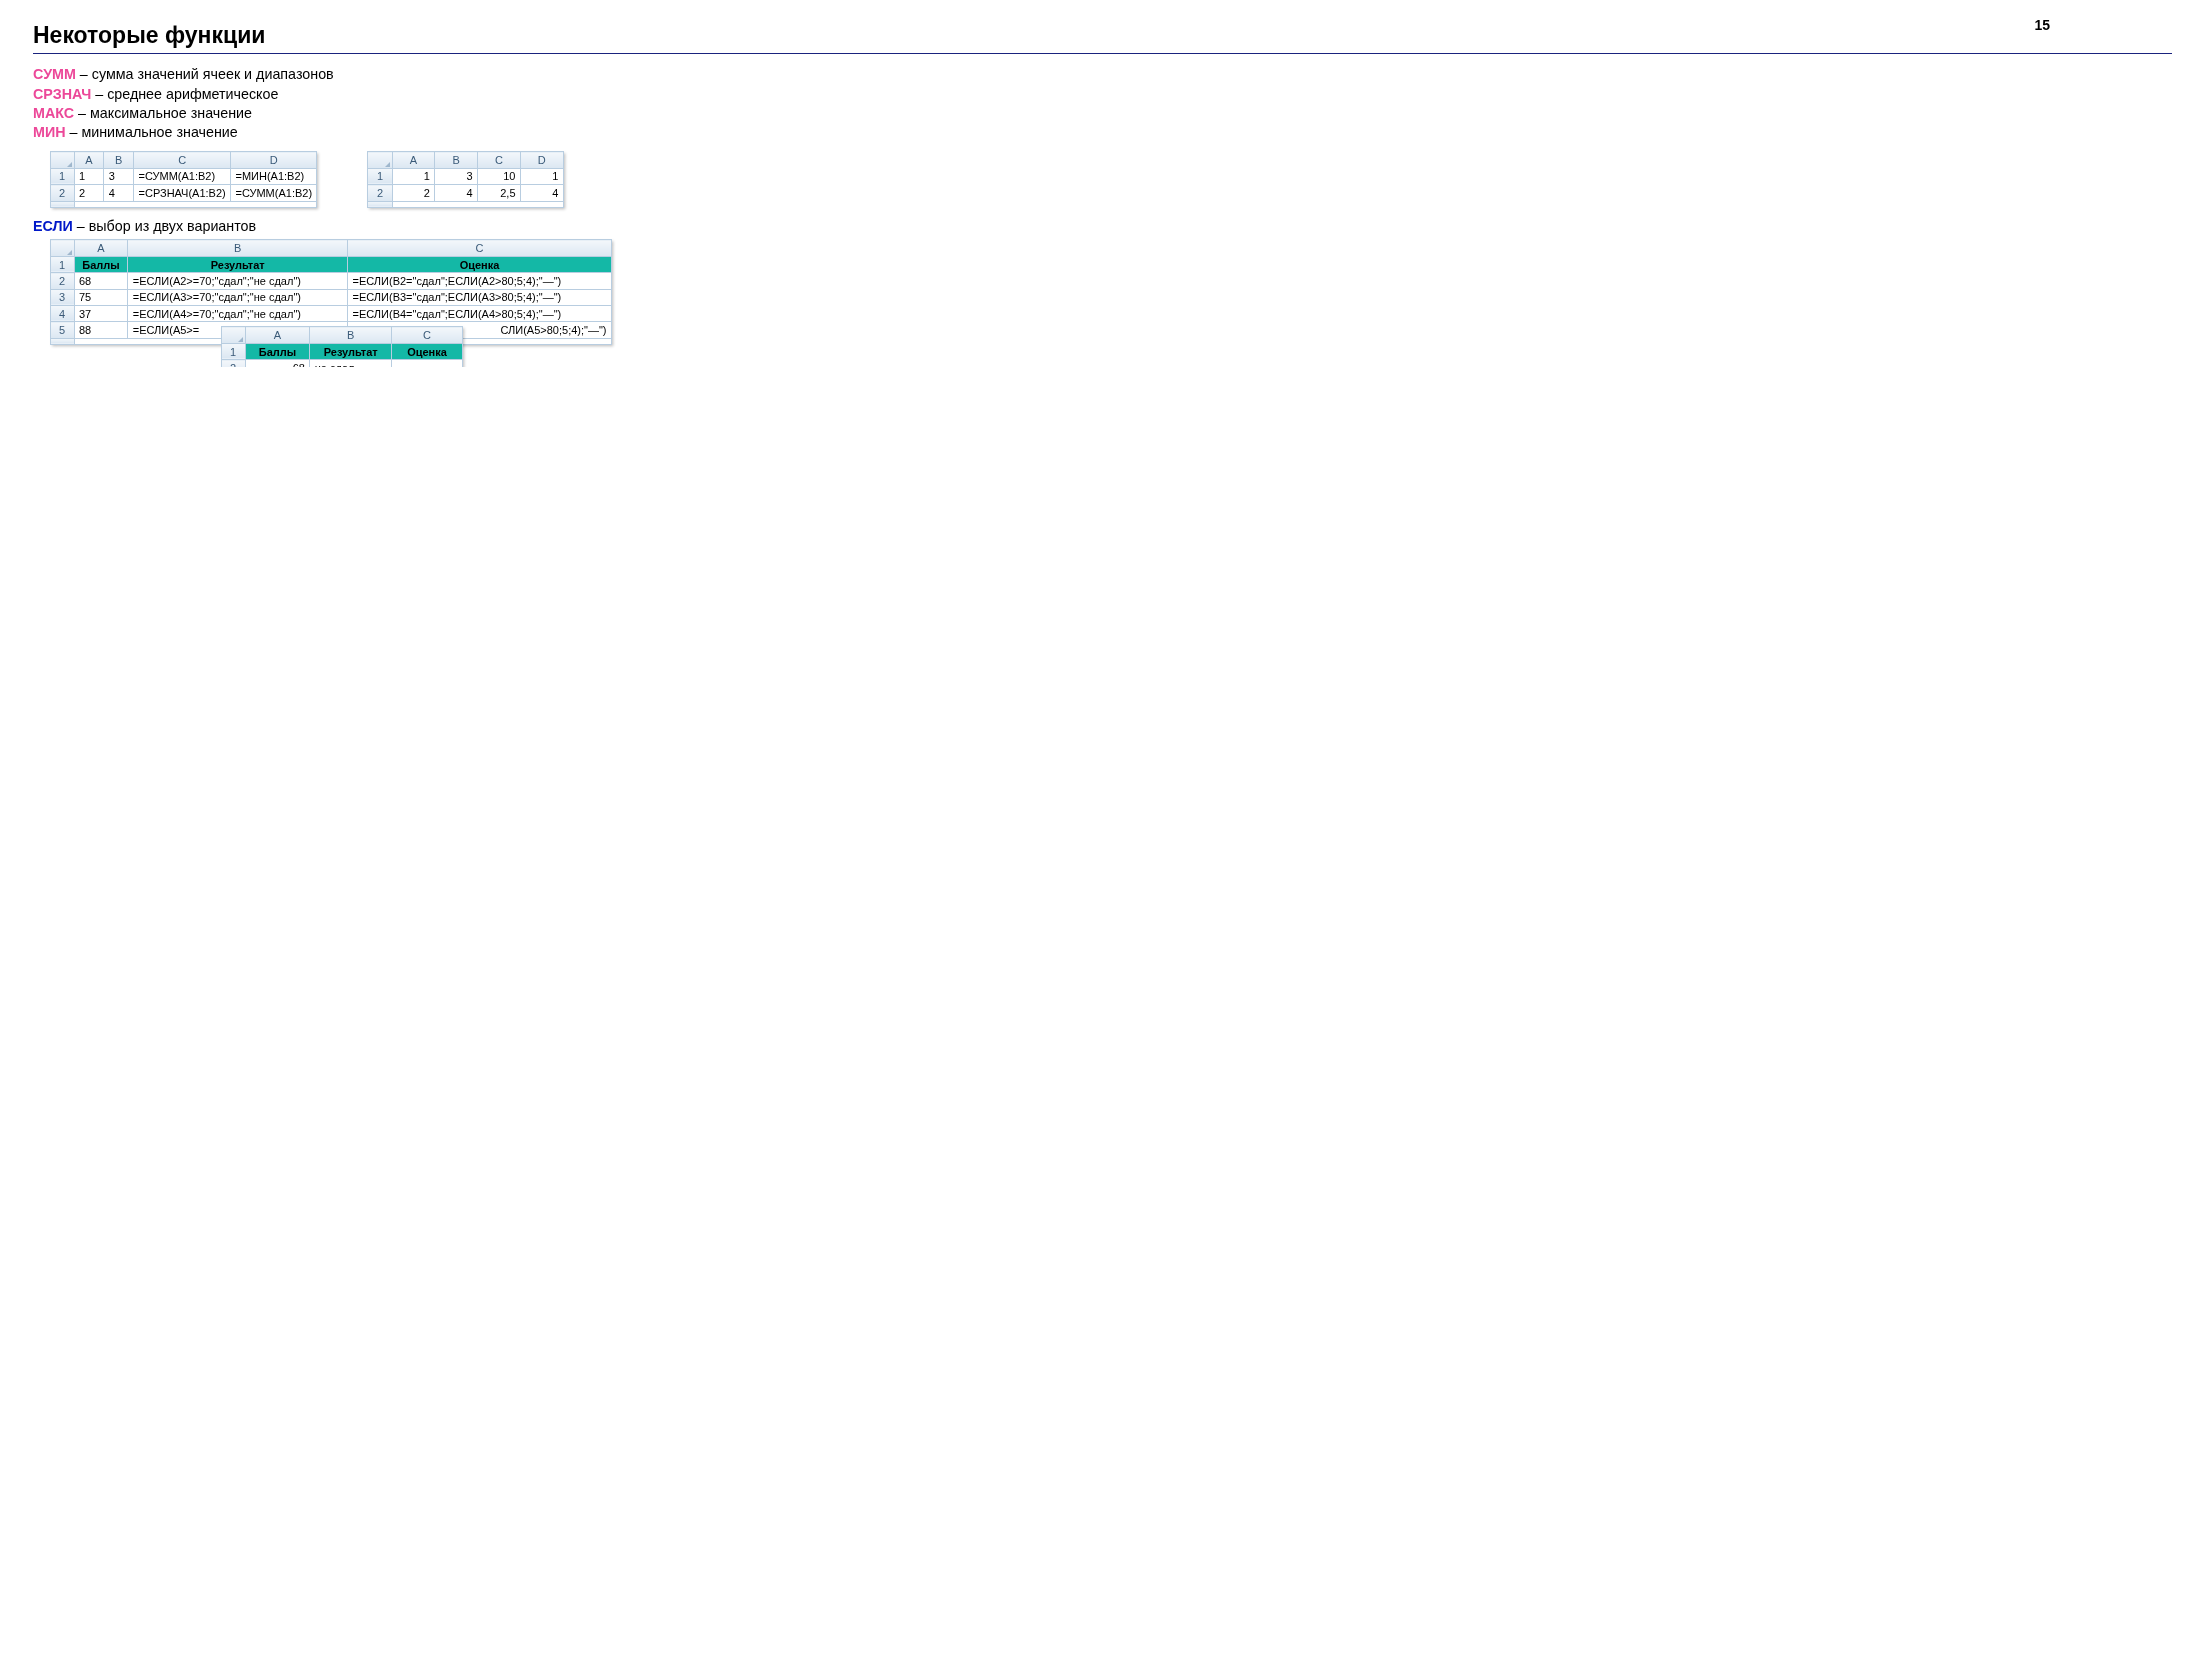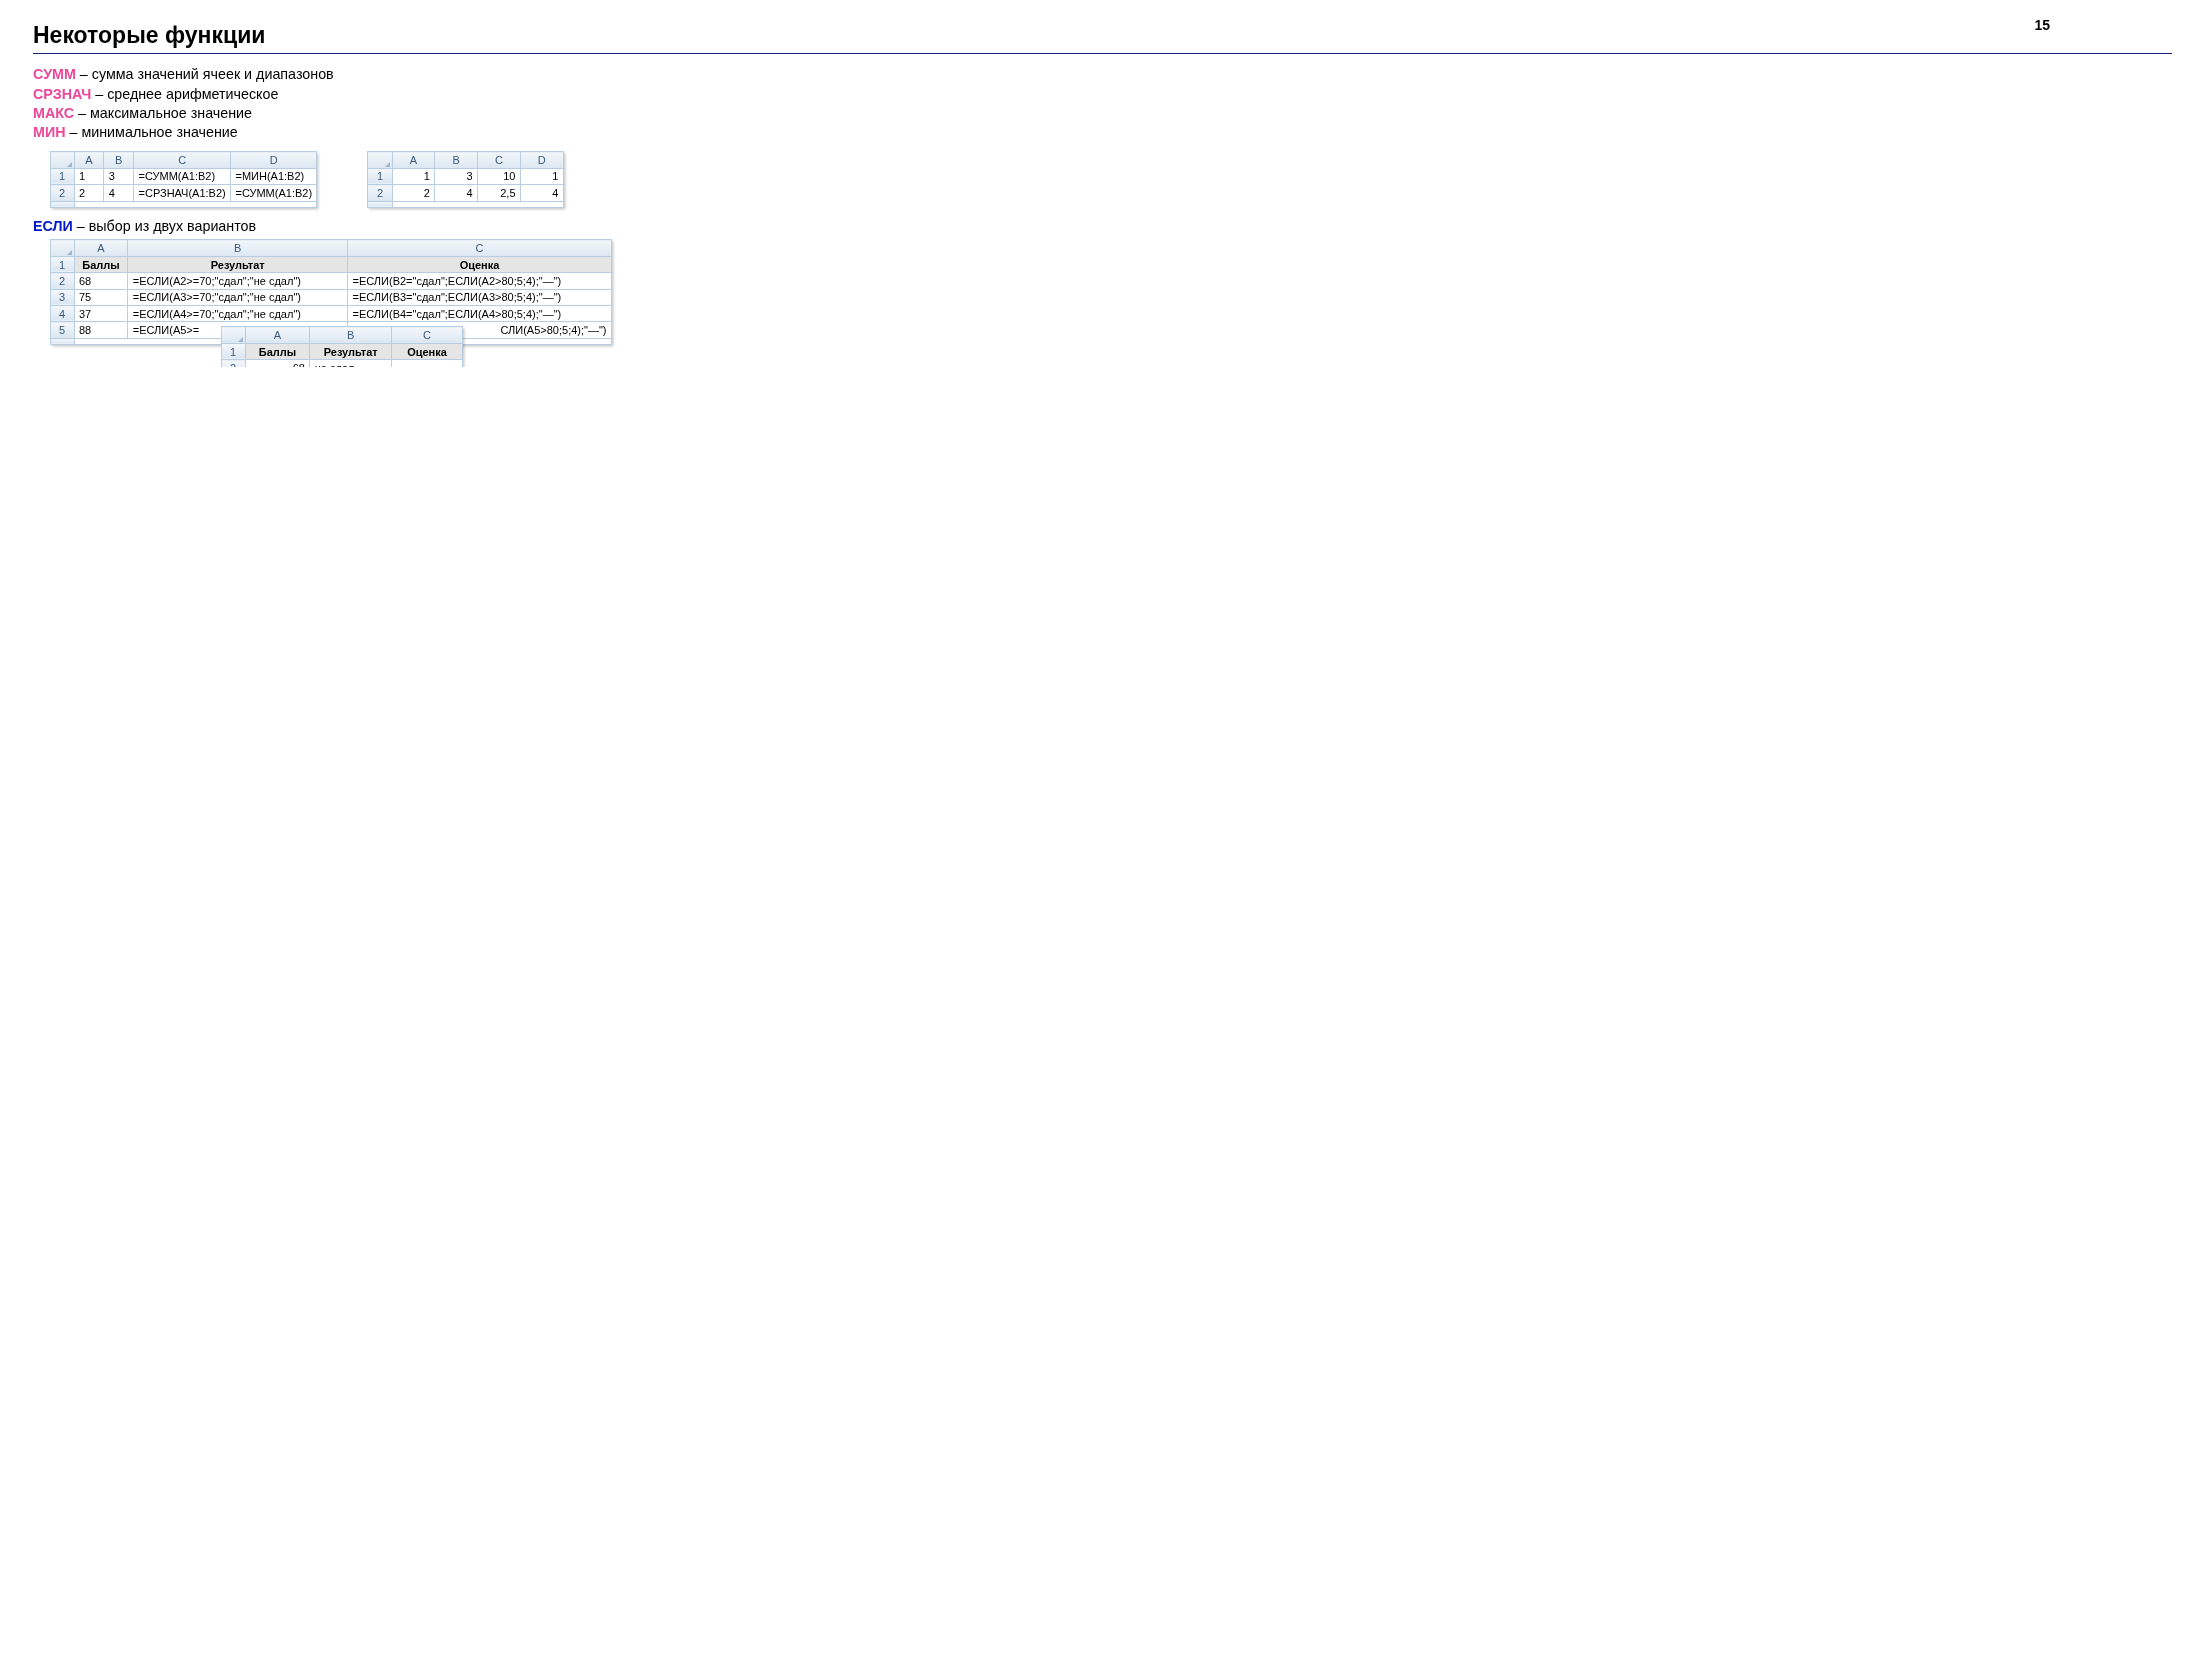--- a/index.html
+++ b/index.html
@@ -69,21 +69,21 @@
     border-bottom:5.5px solid #9fb7cd;
   }
   table.sheet td.rh {
     background: linear-gradient(#f3f7fb,#dbe7f2);
     color:#3a5a78;
     text-align:center;
     min-width:14.3px;
   }
   table.sheet td { background:#fff; }
   .ta-r { text-align:right; }
-  .hdr-row td.data { background:#e5e5e5; font-weight:bold; text-align:center; }
+  .hdr-row td.data { background:#14b8a6; font-weight:bold; text-align:center; }
 
   .big-wrap { position: relative; margin-left: 16.5px; }
   .overlay {
     position: absolute;
     left: 171px;
     top: 87px;
   }
 </style>
 </head>
 <body>

